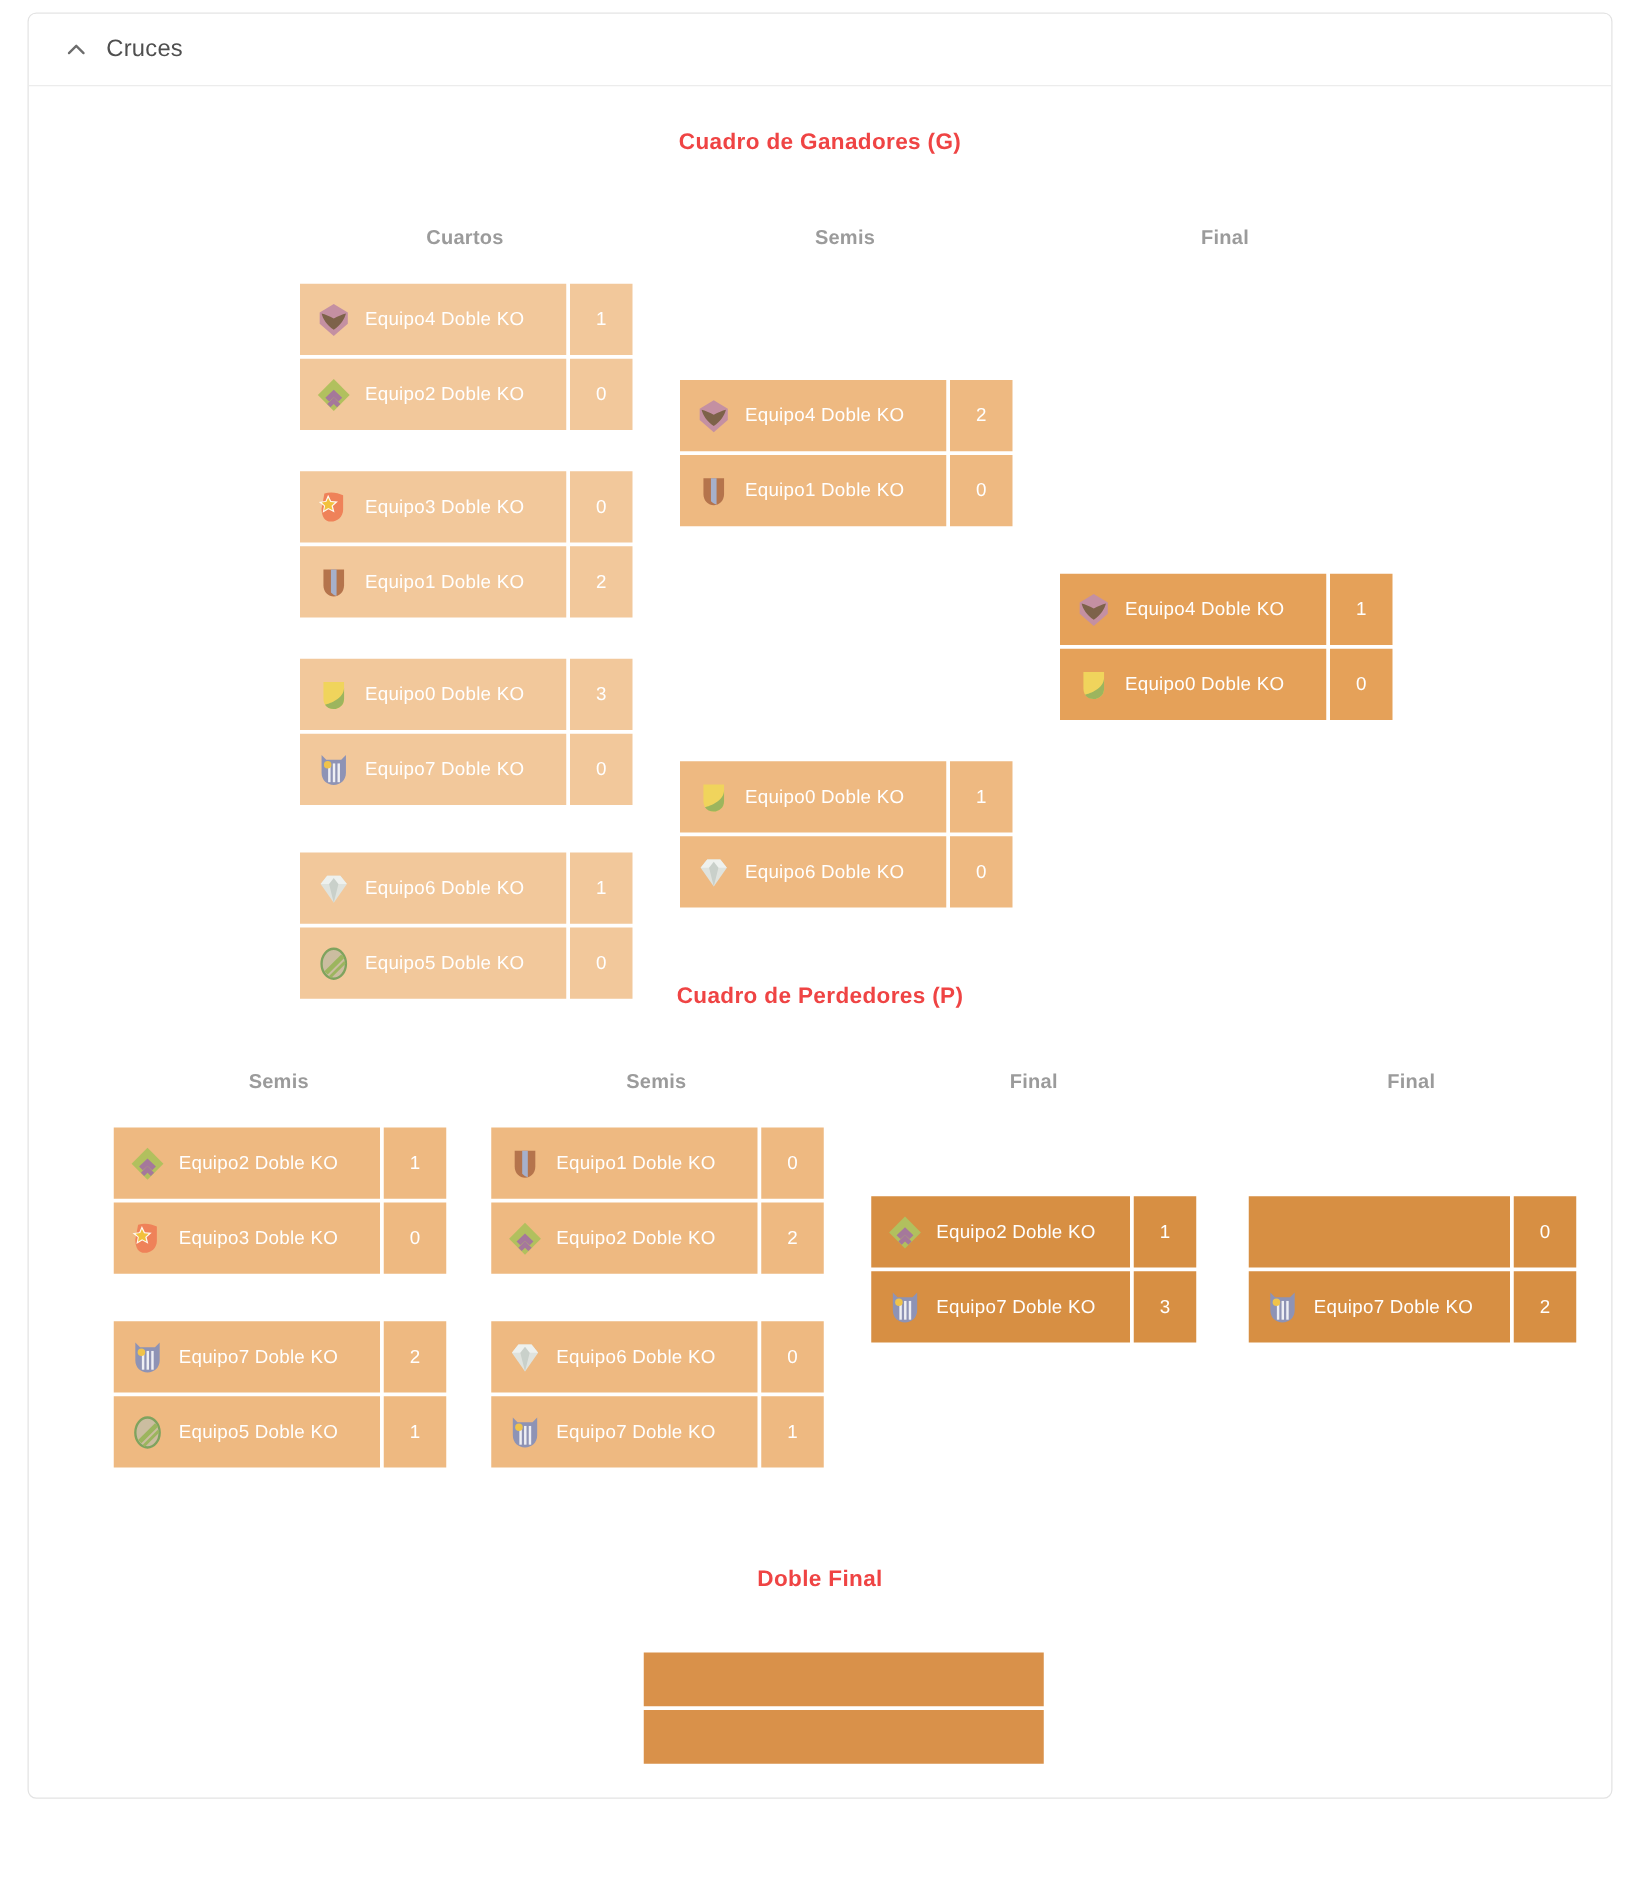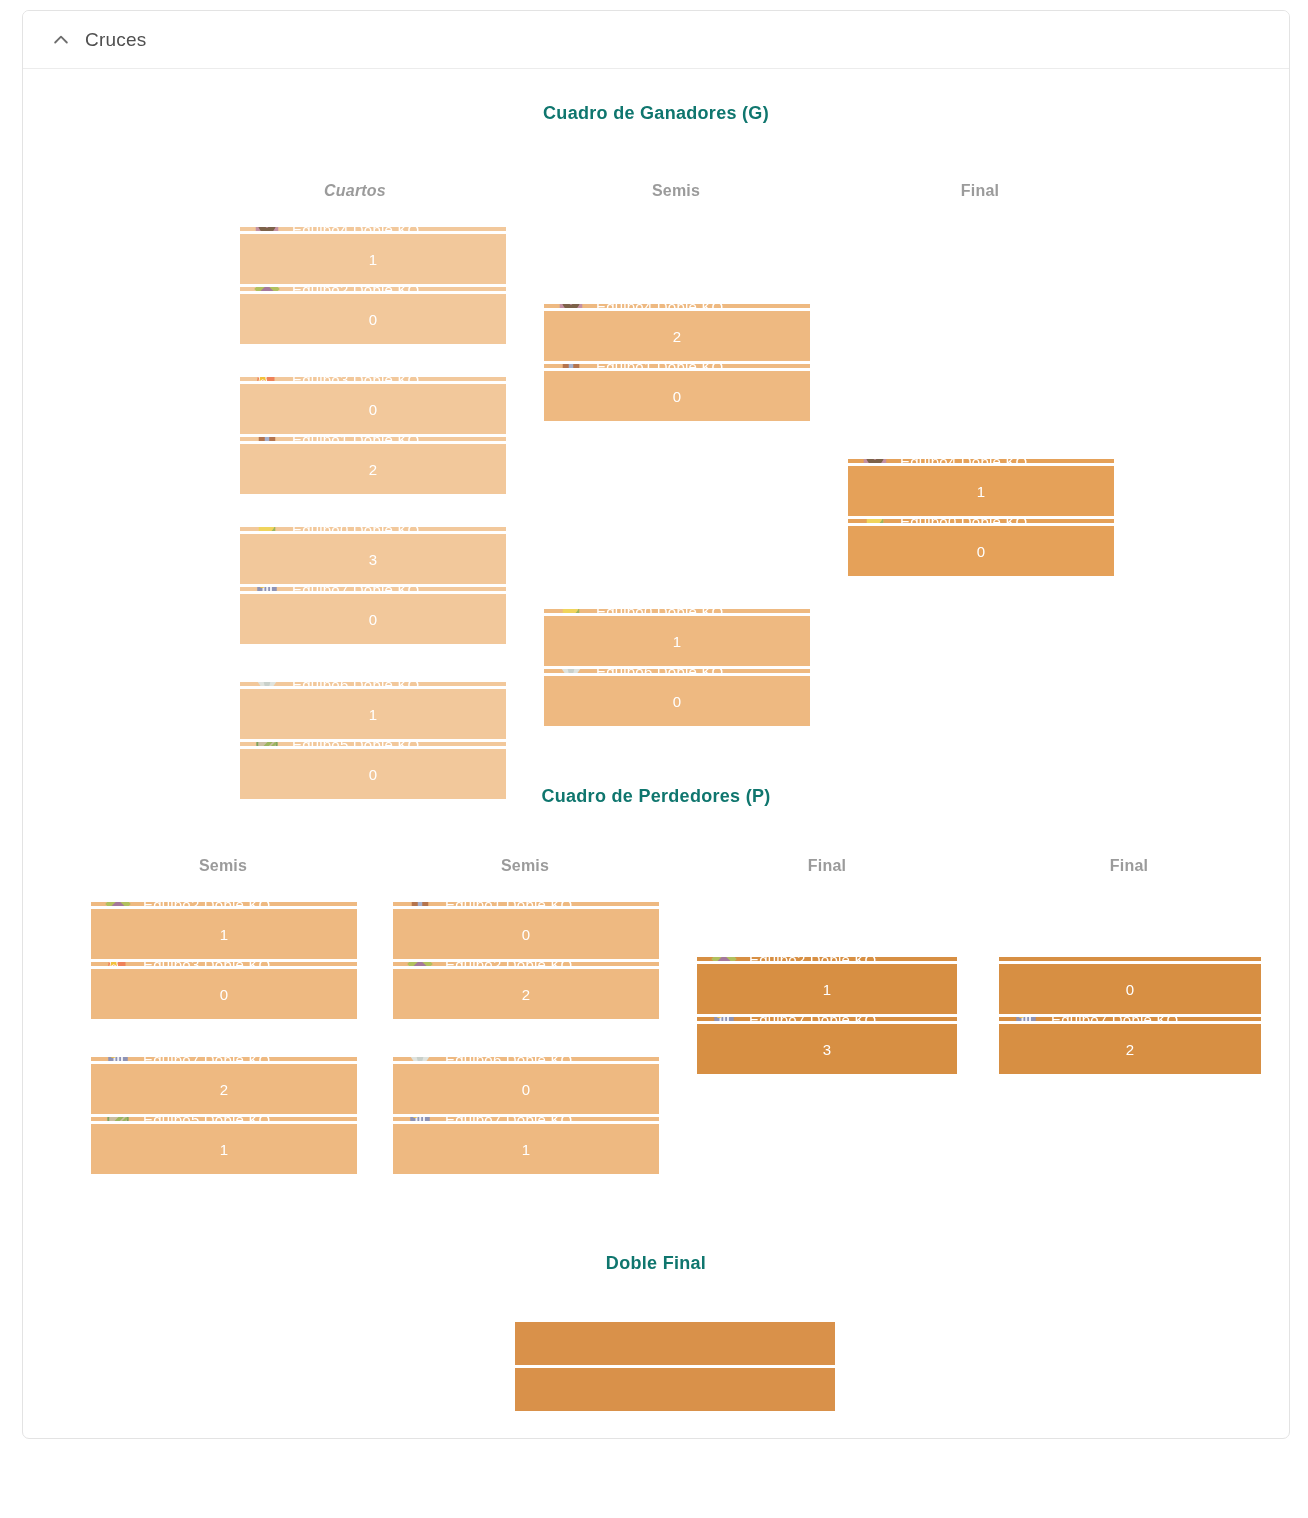--- a/index.html
+++ b/index.html
@@ -46,21 +46,21 @@
     letter-spacing: .2px;
   }
 
   
   .panel-body { padding: 26px 0 34px 0; }
 
   .section-title {
     text-align: center;
     font-size: 18px;
     font-weight: bold;
-    color: #0f766e;
+    color: #ef4444;
     letter-spacing: .3px;
     margin-top: 8px;
   }
 
   
   .bracket {
     position: relative;
     width: 100%;
   }
   .round-label {
@@ -76,21 +76,20 @@
     position: absolute;
     display: flex;
     flex-direction: column;
     gap: 3px;
   }
   .slot {
     display: flex;
     align-items: stretch;
     gap: 3px;
     height: 57px;
-    flex-direction: column;
   }
   .slot .nm {
     flex: 1 1 auto;
     display: flex;
     align-items: center;
     gap: 10px;
     padding: 0 10px 0 12px;
     color: #ffffff;
     font-size: 15px;
     letter-spacing: .2px;
@@ -130,21 +129,21 @@
         </svg>
       </span>
       <span class="panel-title">Cruces</span>
     </div>
 
     <div class="panel-body">
 
       <div class="section-title">Cuadro de Ganadores (G)</div>
 
       <div class="bracket" style="height:650px;">
-        <div class="round-label" style="left:332px; top:58px;font-style:italic;">Cuartos</div>
+        <div class="round-label" style="left:349px; top:58px;">Cuartos</div>
         <div class="round-label" style="left:653px; top:58px;">Semis</div>
         <div class="round-label" style="left:957px; top:58px;">Final</div>
 
         <div class="match tone-1" style="left:217px; top:103px; width:266px;">
           <div class="slot">
             <div class="nm">
               <span class="logo">
                   <svg viewBox="0 0 40 40">
                     <path d="M20 3 35 12v12L20 37 5 24V12z" fill="#c490a2"></path>
                     <path d="M7 13c4 1 8 2.5 13 5.5 5-3 9-4.5 13-5.5-1.5 6-5.5 12-13 17.5C12.5 25 8.5 19 7 13z" fill="#7d6249"></path>

